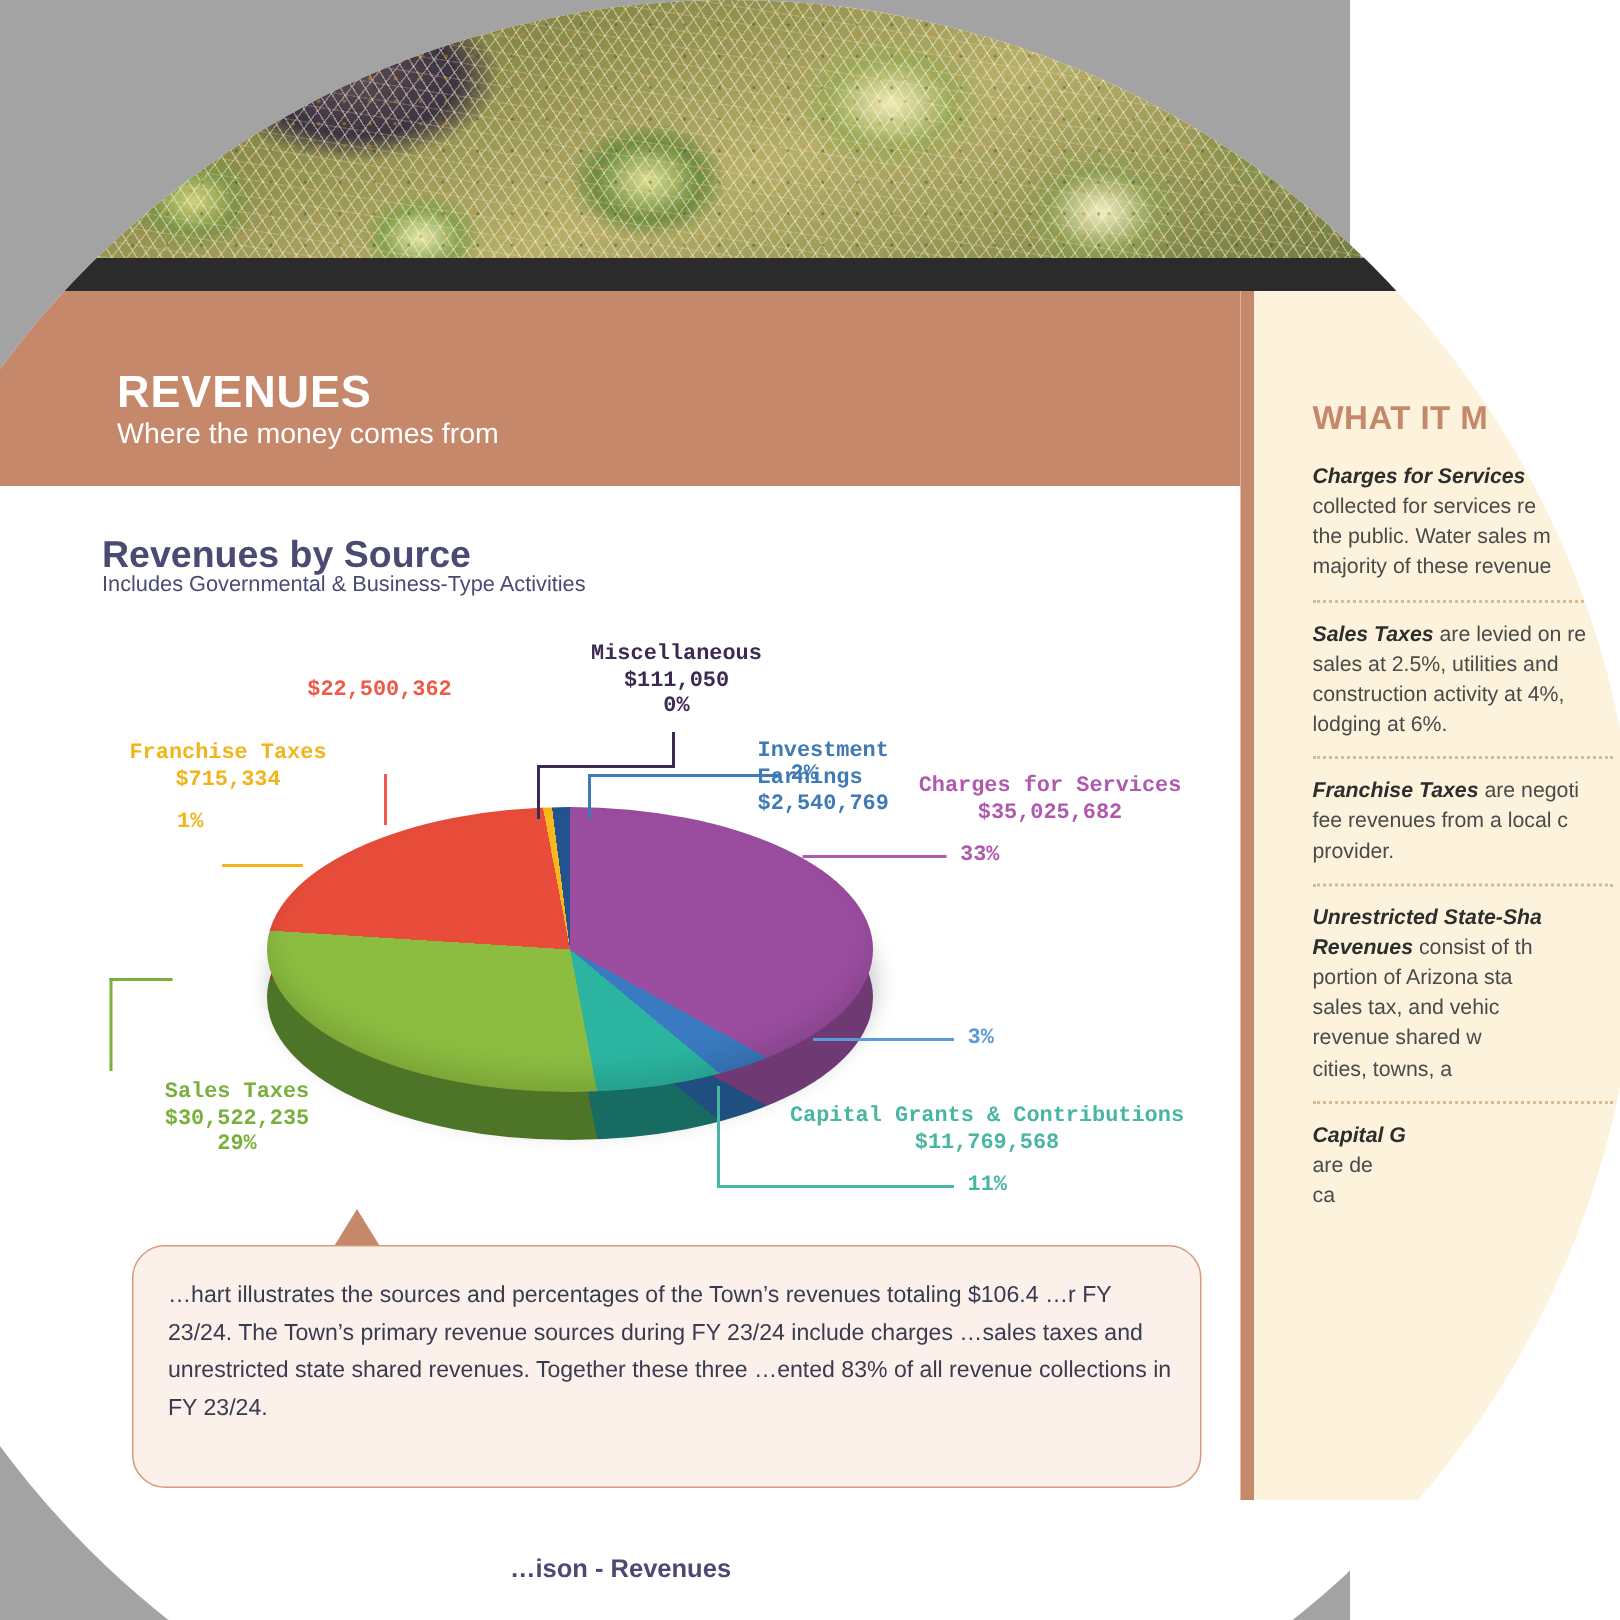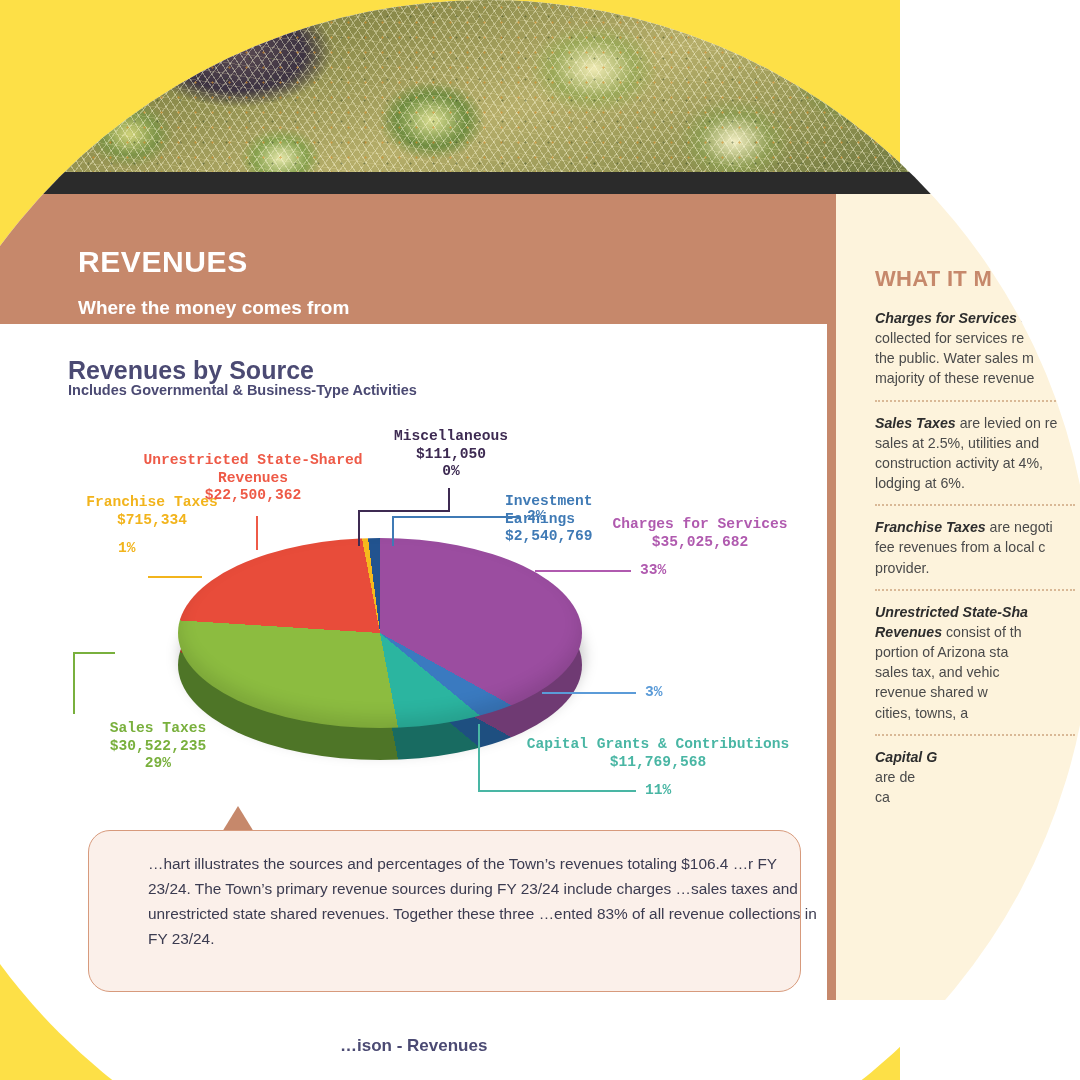--- a/index.html
+++ b/index.html
@@ -7,21 +7,21 @@
     width: 1080px; height: 1080px;
     background: #ffffff;
     font-family: "Liberation Sans", sans-serif;
     overflow: hidden;
   }
 
   #page {
     position: relative;
     width: 900px;
     height: 1080px;
-    background: #fde047;
+    background: #a3a3a3;
   }
 
   
   #circle-clip {
     position: absolute;
     left: -118px;
     top: 0px;
     width: 1210px;
     height: 1210px;
     border-radius: 50%;
@@ -95,22 +95,22 @@
     color: #ffffff;
     font-size: 30px;
     font-weight: bold;
     letter-spacing: 0.6px;
     line-height: 1.05;
     margin: 0;
   }
   #banner-sub {
     color: #ffffff;
     font-size: 19px;
-    font-weight: bold;
-    margin-top: 20px;
+    font-weight: normal;
+    margin-top: 2px;
     line-height: 1.1;
   }
 
   
   #sidebar {
     position: absolute;
     left: 827px; top: 194px;
     width: 253px; height: 806px;
     background: #fdf3dc;
   }
@@ -159,21 +159,21 @@
     left: 68px; top: 356px;
     color: #4b4a73;
     font-size: 25px;
     font-weight: bold;
   }
   #chart-subtitle {
     position: absolute;
     left: 68px; top: 382px;
     color: #4b4a73;
     font-size: 14.5px;
-    font-weight: bold;
+    font-weight: normal;
   }
 
   #pie-wrap {
     position: absolute;
     left: 170px; top: 530px;
     width: 420px; height: 240px;
   }
   .pie-shadow {
     position: absolute;
     left: 10px; top: 28px;
@@ -238,21 +238,20 @@
     border-bottom: 26px solid #c6886b;
   }
   #callout-text {
     position: absolute;
     left: 112px; top: 852px;
     width: 672px;
     font-size: 15.4px;
     line-height: 1.62;
     color: #3b3b50;
     text-align: left;
-    margin-left: 36px;
   }
 
   
   #footer {
     position: absolute;
     left: 340px; top: 1036px;
     color: #4b4a73;
     font-size: 17px;
     font-weight: bold;
     text-align: right;
@@ -378,21 +377,20 @@
       <div class="lbl" style="left:62px; top:494px; width:180px; text-align:center; color:#f2b41c;">
         <span class="nm">Franchise Taxes</span>
         <span class="amt">$715,334</span>
       </div>
       <div class="lbl" style="left:118px; top:540px; color:#f2b41c;">
         <span class="pct">1%</span>
       </div>
       <div class="leader" style="left:148px; top:576px; width:54px; height:2px; color:#f2b41c;"></div>
 
       <div class="lbl" style="left:108px; top:452px; width:290px; text-align:center; color:#ee5a47;">
-        <span class="nm">Unrestricted State-Shared Revenues</span>
         <span class="amt">$22,500,362</span>
       </div>
       <div class="leader" style="left:256px; top:516px; width:2px; height:34px; color:#ee5a47;"></div>
 
       <div id="callout-arrow"></div>
       <div id="callout"></div>
       <div id="callout-text">…hart illustrates the sources and percentages of the Town’s revenues totaling $106.4 …r FY 23/24. The Town’s primary revenue sources during FY 23/24 include charges …sales taxes and unrestricted state shared revenues. Together these three …ented 83% of all revenue collections in FY 23/24.</div>
 
     </div>
   </div>

